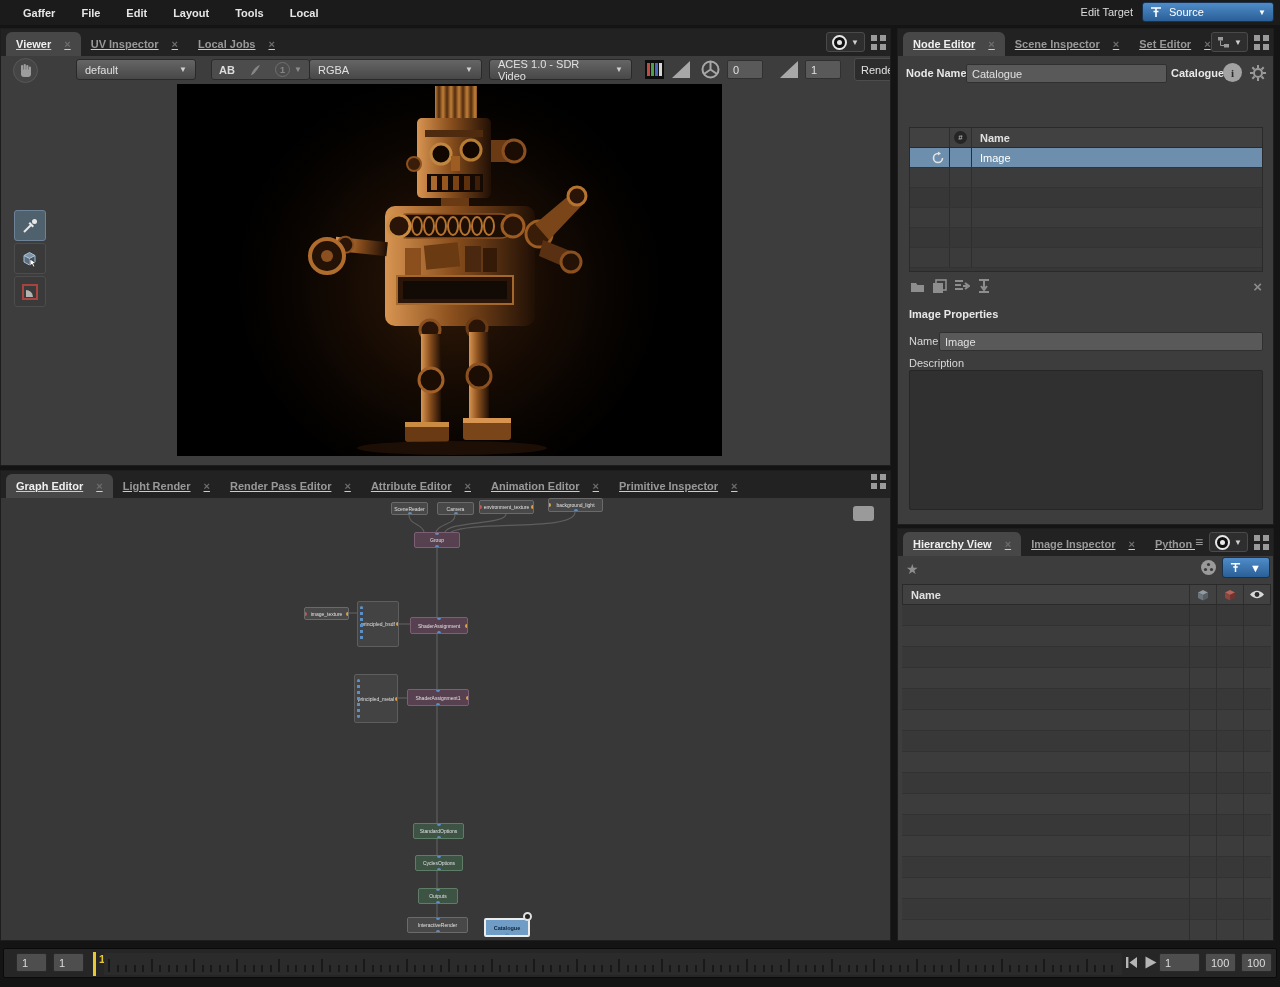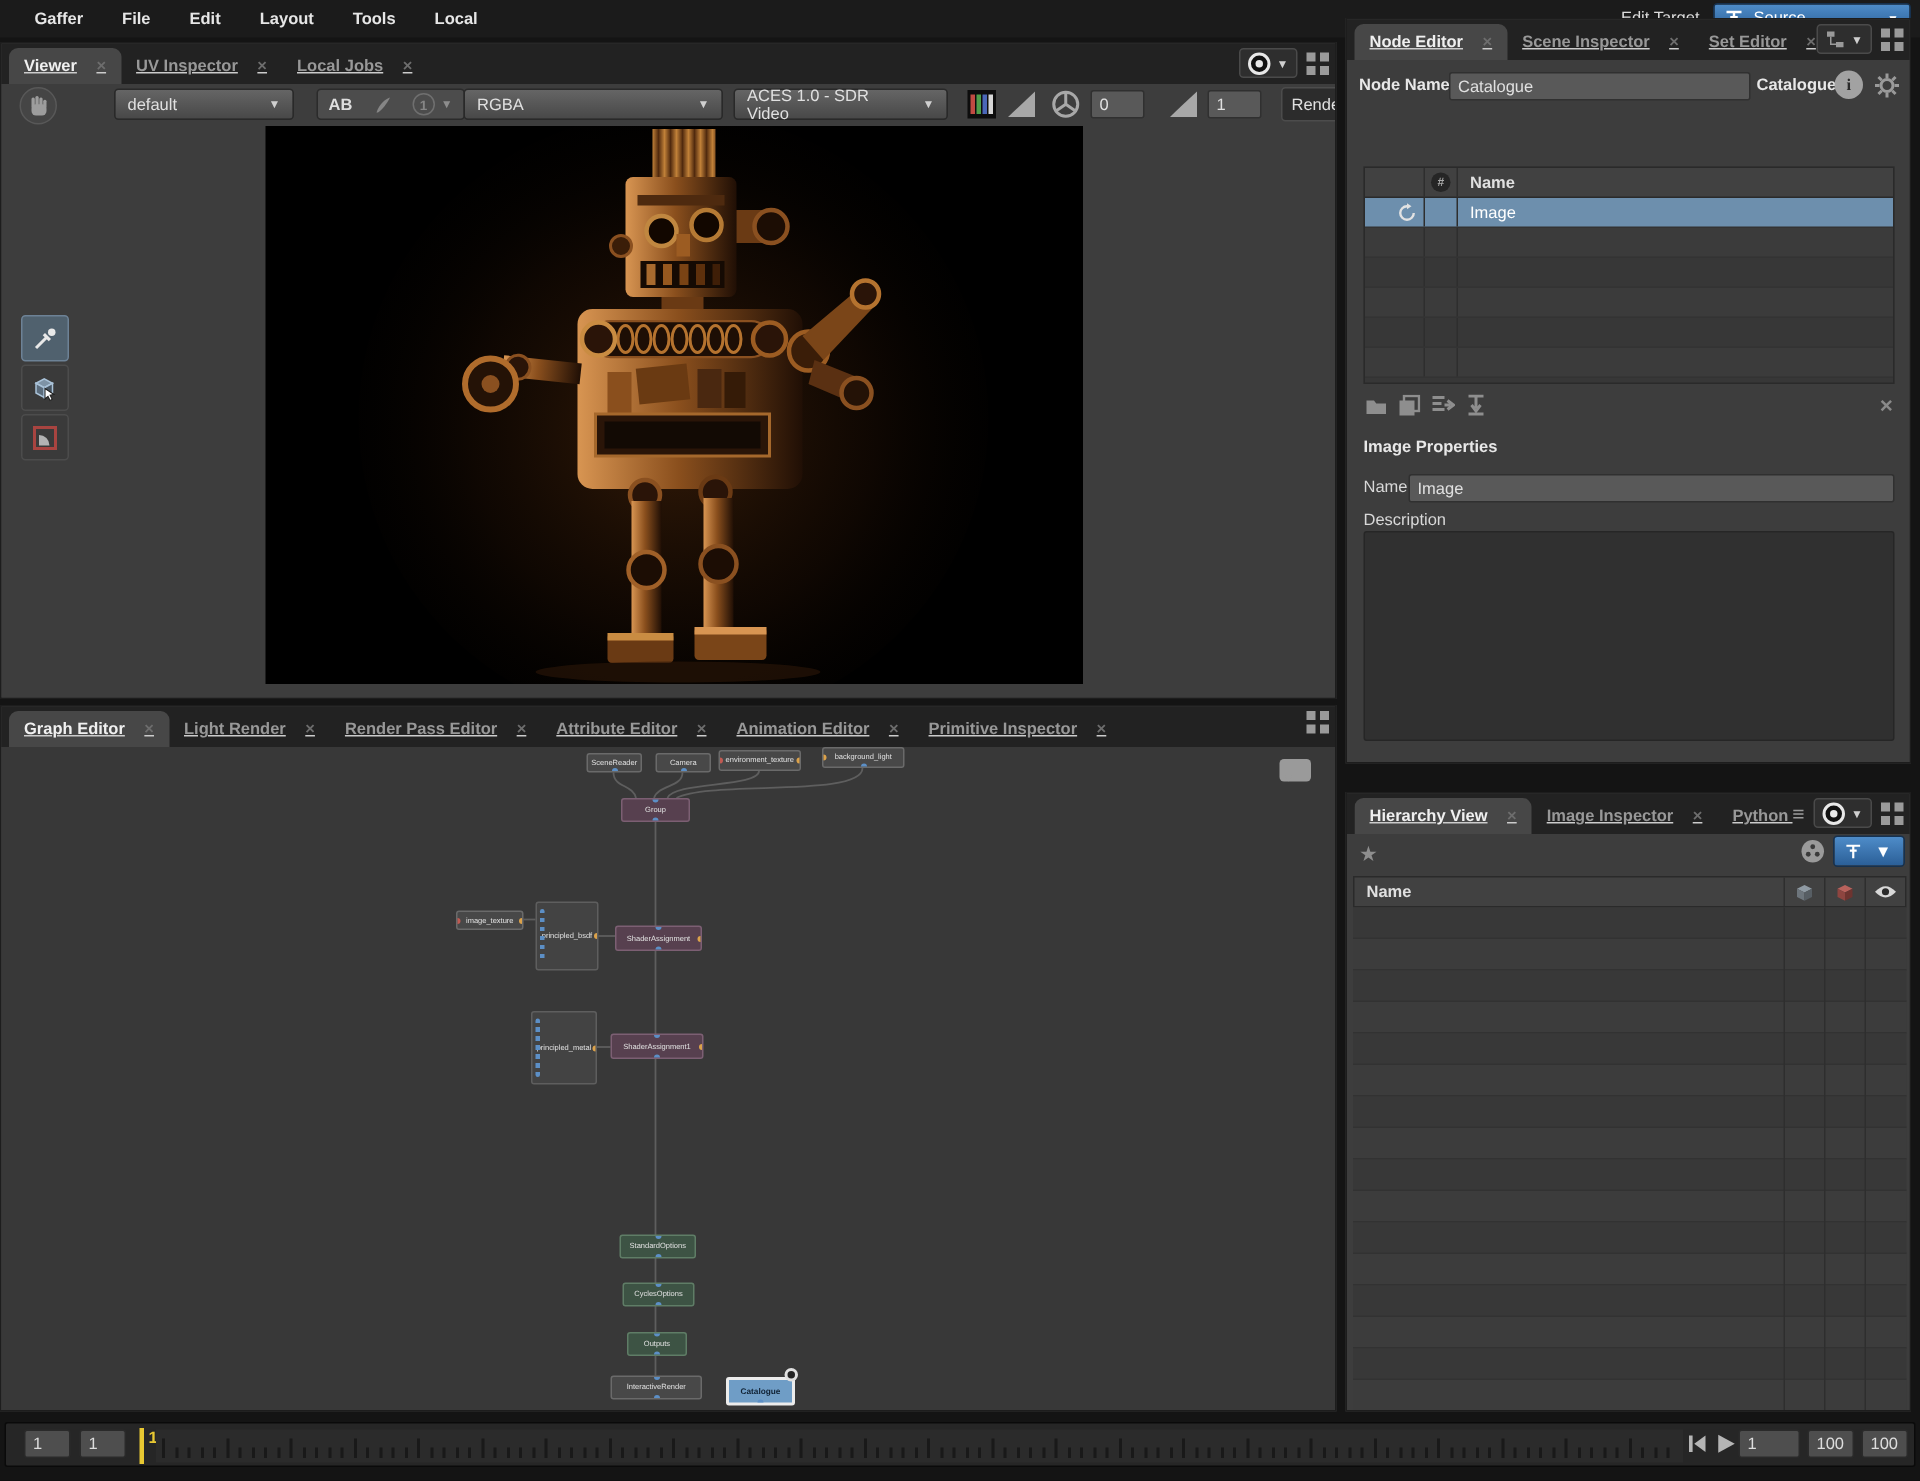--- a/index.html
+++ b/index.html
@@ -388,21 +388,21 @@
           <div class="gnode purple" style="left: 406px; top: 191px; width: 62px; height: 17px;">ShaderAssignment1<i class="pin pt"></i><i class="pin pb"></i><i class="pin pr-orange"></i></div>
           <div class="gnode green" style="left: 412px; top: 325px; width: 51px; height: 16px;">StandardOptions<i class="pin pt"></i><i class="pin pb"></i></div>
           <div class="gnode green" style="left: 414px; top: 357px; width: 48px; height: 16px;">CyclesOptions<i class="pin pt"></i><i class="pin pb"></i></div>
           <div class="gnode green" style="left: 417px; top: 390px; width: 40px; height: 16px;">Outputs<i class="pin pt"></i><i class="pin pb"></i></div>
           <div class="gnode plain" style="left: 406px; top: 419px; width: 61px; height: 16px;">InteractiveRender<i class="pin pt"></i><i class="pin pb"></i></div>
           <div class="gnode catalogue" style="left: 483px; top: 420px; width: 46px; height: 19px;">Catalogue<i class="pin pb"></i></div>
         </div>
     </div>
   </div>
 
-  <div class="panel" style="left:897px; top:12px; width:377px; height:497px;">
+  <div class="panel" style="left:897px; top:28px; width:377px; height:497px;">
     <div class="tabbar">
       <div style="display:flex;">
           <div class="tab active">
             <span>Node Editor</span>
             <span class="tab-close" style="margin-left: 6px;">×</span>
           </div>
           <div class="tab">
             <span>Scene Inspector</span>
             <span class="tab-close" style="margin-left: 6px;">×</span>
           </div>

